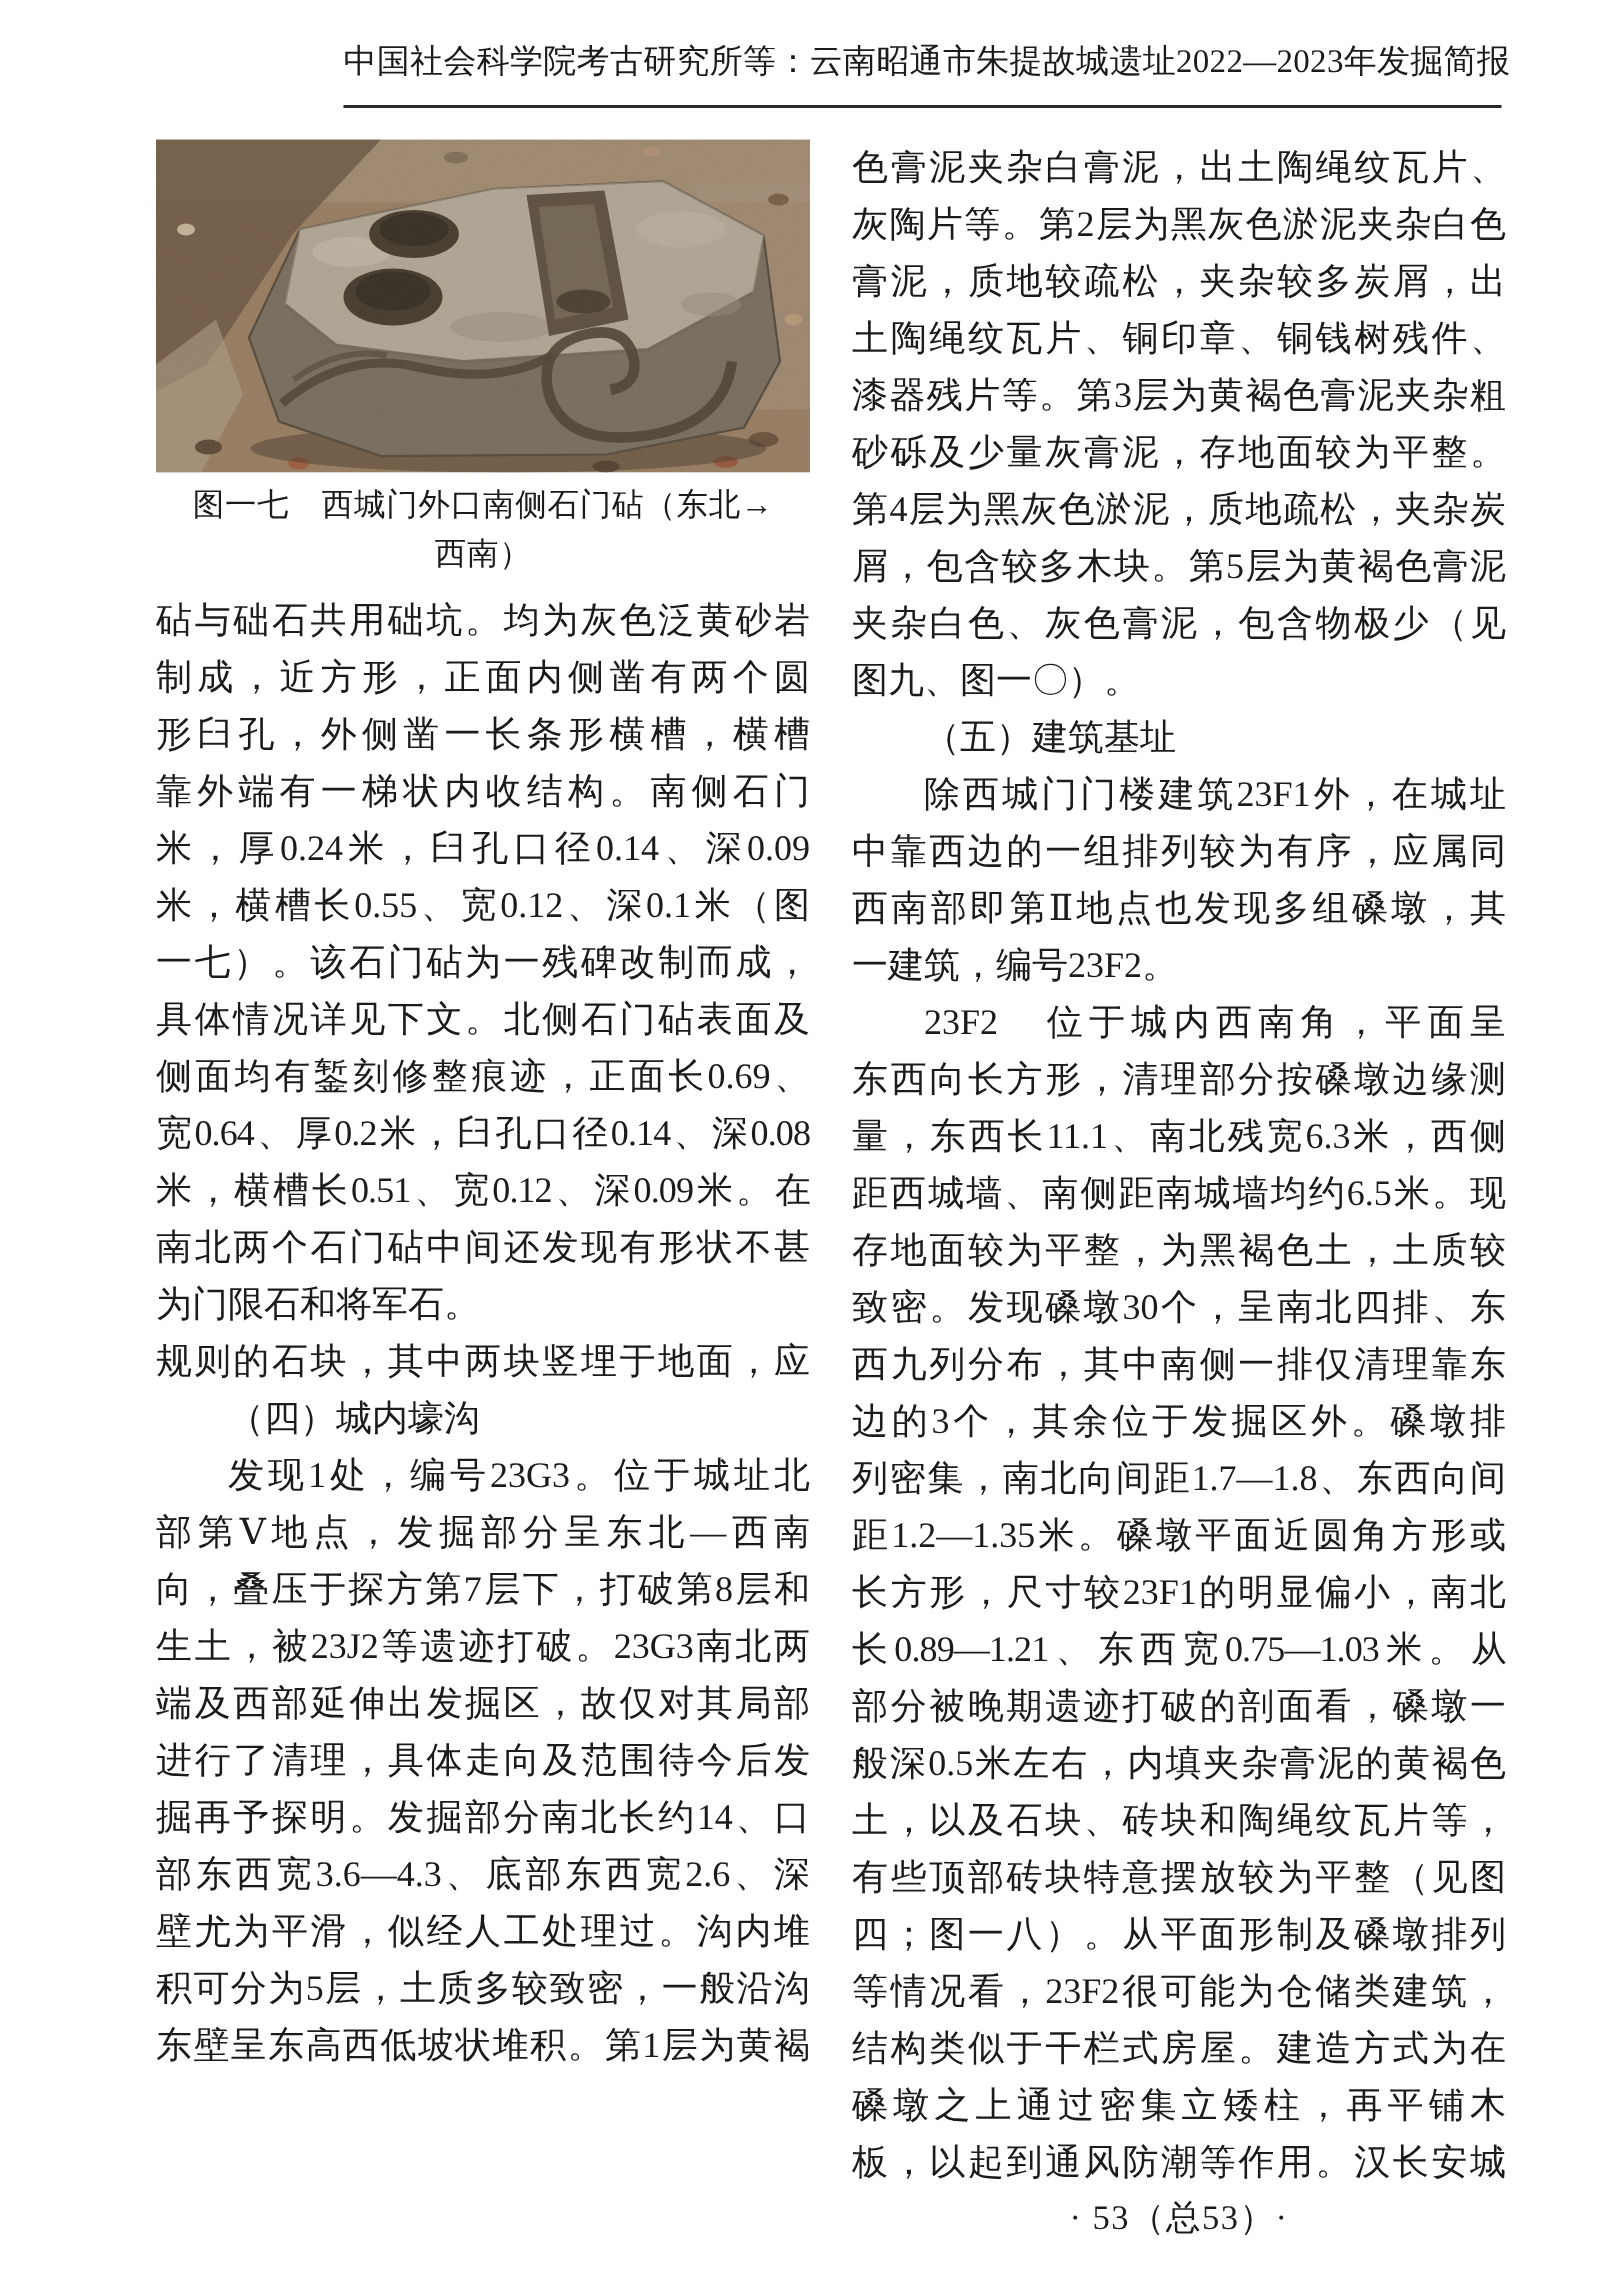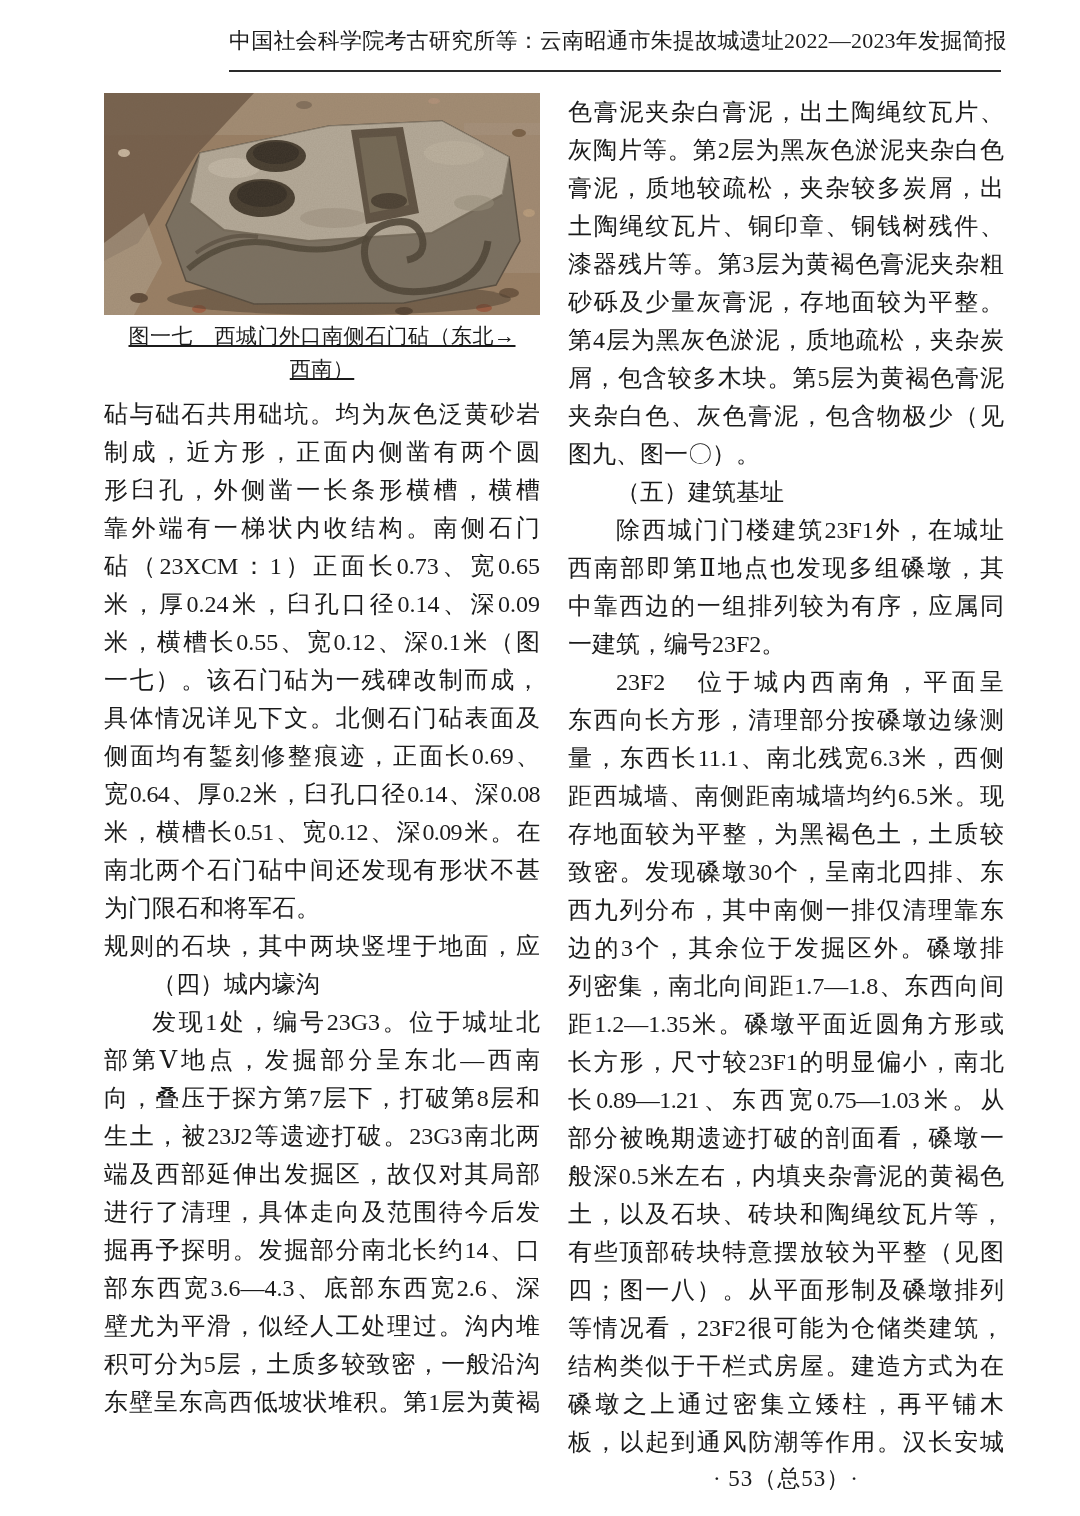--- a/index.html
+++ b/index.html
@@ -12,21 +12,21 @@
     position:absolute;left:229px;top:27px;width:772px;
     font-size:22px;line-height:28px;white-space:nowrap;
     border-bottom:2px solid #2a2a2a;padding-bottom:15px;
     text-align:center;letter-spacing:0.2px;
   }
   .col{position:absolute;top:93px;width:436px;font-size:24px;}
   .col-left{left:104px;}
   .col-right{left:568px;}
   .figure{width:436px;height:222px;line-height:0;}
   .figure svg{display:block;}
-  .caption{margin-top:5px;font-size:21px;line-height:33px;text-align:center;letter-spacing:0.5px;text-decoration:underline;}
+  .caption{margin-top:5px;font-size:21px;line-height:33px;text-align:center;letter-spacing:0.5px;}
   .body-lines{margin-top:9px;}
   .line{
     height:38px;line-height:38px;
     text-align:justify;text-align-last:justify;
     overflow:hidden;white-space:nowrap;
   }
   .line.short{text-align-last:left;}
   .line.ind{text-indent:2em;}
   .line.cmp{letter-spacing:-0.6px;}
   .page-number{
@@ -106,21 +106,20 @@
   </div>
   <div class="caption">
     <div>图一七　西城门外口南侧石门砧（东北→</div>
     <div>西南）</div>
   </div>
   <div class="body-lines">
       <div class="line">砧与础石共用础坑。均为灰色泛黄砂岩</div>
       <div class="line">制成，近方形，正面内侧凿有两个圆</div>
       <div class="line">形臼孔，外侧凿一长条形横槽，横槽</div>
       <div class="line">靠外端有一梯状内收结构。南侧石门</div>
-      <div class="line">砧（23XCM：1）正面长0.73、宽0.65</div>
       <div class="line">米，厚0.24米，臼孔口径0.14、深0.09</div>
       <div class="line">米，横槽长0.55、宽0.12、深0.1米（图</div>
       <div class="line">一七）。该石门砧为一残碑改制而成，</div>
       <div class="line">具体情况详见下文。北侧石门砧表面及</div>
       <div class="line">侧面均有錾刻修整痕迹，正面长0.69、</div>
       <div class="line cmp">宽0.64、厚0.2米，臼孔口径0.14、深0.08</div>
       <div class="line cmp">米，横槽长0.51、宽0.12、深0.09米。在</div>
       <div class="line">南北两个石门砧中间还发现有形状不甚</div>
       <div class="line short">为门限石和将军石。</div>
       <div class="line">规则的石块，其中两块竖埋于地面，应</div>
@@ -146,22 +145,22 @@
       <div class="line">膏泥，质地较疏松，夹杂较多炭屑，出</div>
       <div class="line">土陶绳纹瓦片、铜印章、铜钱树残件、</div>
       <div class="line">漆器残片等。第3层为黄褐色膏泥夹杂粗</div>
       <div class="line">砂砾及少量灰膏泥，存地面较为平整。</div>
       <div class="line">第4层为黑灰色淤泥，质地疏松，夹杂炭</div>
       <div class="line">屑，包含较多木块。第5层为黄褐色膏泥</div>
       <div class="line">夹杂白色、灰色膏泥，包含物极少（见</div>
       <div class="line short">图九、图一〇）。</div>
       <div class="line ind short">（五）建筑基址</div>
       <div class="line ind">除西城门门楼建筑23F1外，在城址</div>
+      <div class="line">中靠西边的一组排列较为有序，应属同</div>
       <div class="line">西南部即第Ⅱ地点也发现多组磉墩，其</div>
-      <div class="line">中靠西边的一组排列较为有序，应属同</div>
       <div class="line short">一建筑，编号23F2。</div>
       <div class="line ind">23F2　位于城内西南角，平面呈</div>
       <div class="line">东西向长方形，清理部分按磉墩边缘测</div>
       <div class="line">量，东西长11.1、南北残宽6.3米，西侧</div>
       <div class="line">距西城墙、南侧距南城墙均约6.5米。现</div>
       <div class="line">存地面较为平整，为黑褐色土，土质较</div>
       <div class="line">致密。发现磉墩30个，呈南北四排、东</div>
       <div class="line">西九列分布，其中南侧一排仅清理靠东</div>
       <div class="line">边的3个，其余位于发掘区外。磉墩排</div>
       <div class="line">列密集，南北向间距1.7—1.8、东西向间</div>

